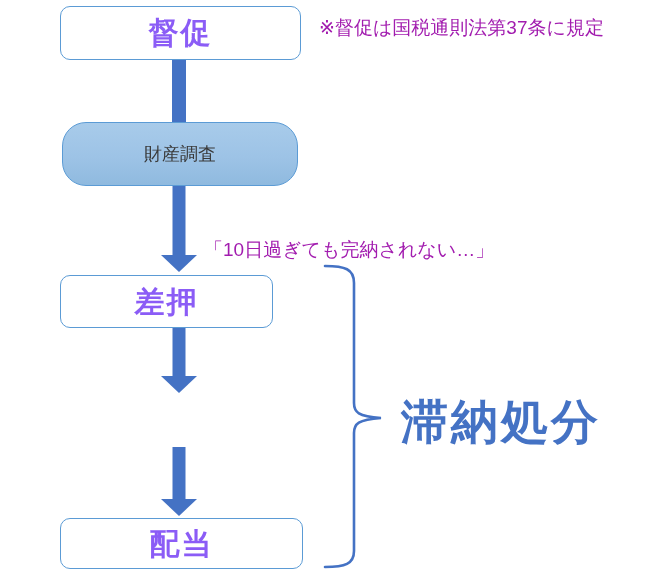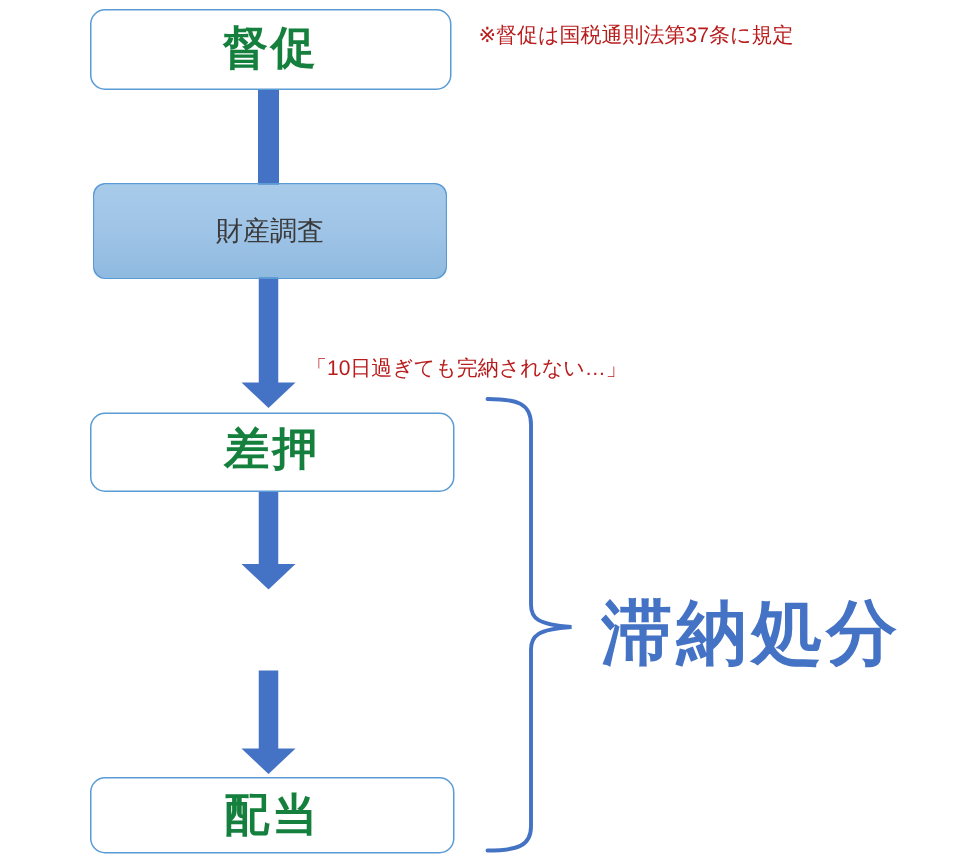--- a/index.html
+++ b/index.html
@@ -18,42 +18,42 @@
     border: 1.6px solid #5B9BD5;
     border-radius: 10px;
     display: flex;
     align-items: center;
     justify-content: center;
     text-align: center;
   }
   .flow-box .big-label {
     font-size: 30px;
     font-weight: 700;
-    color: #15803d;
+    color: #8b5cf6;
     letter-spacing: 2px;
     line-height: 1;
   }
   .flow-box.filled {
     background: linear-gradient(180deg, #A8CBEA 0%, #9DC3E6 55%, #8FBADF 100%);
     border: 1.6px solid #5B9BD5;
-    border-radius: 8px;
+    border-radius: 24px;
     flex-direction: column;
   }
   .flow-box.filled .line1,
   .flow-box.filled .line2 {
     font-size: 18px;
     font-weight: 400;
     color: #3a3a3a;
     line-height: 1.45;
     white-space: nowrap;
   }
   .note-text {
     position: absolute;
-    font-size: 14px;
-    color: #b91c1c;
+    font-size: 19px;
+    color: #a21caf;
     white-space: nowrap;
   }
   .group-label {
     position: absolute;
     font-size: 47px;
     font-weight: 700;
     color: #4472C4;
     letter-spacing: 3px;
     line-height: 1;
     white-space: nowrap;
@@ -103,21 +103,21 @@
   </div>
 
   <div class="note-text" style="left:319px; top:15px;">※督促は国税通則法第37条に規定</div>
 
   <div class="flow-box filled" style="left:62px; top:122px; width:236px; height:64px;">
     <span class="line1">財産調査</span>
   </div>
 
   <div class="note-text" style="left:204px; top:237px;">「10日過ぎても完納されない…」</div>
 
-  <div class="flow-box" style="left:60px; top:275px; width:243px; height:53px;font-family:Liberation Mono, monospace;">
+  <div class="flow-box" style="left:60px; top:275px; width:213px; height:53px;">
     <span class="big-label">差押</span>
   </div>
 
 
   <div class="flow-box" style="left:60px; top:518px; width:243px; height:51px;">
     <span class="big-label">配当</span>
   </div>
 
   <div class="group-label" style="left:401px; top:398px;">滞納処分</div>
 

